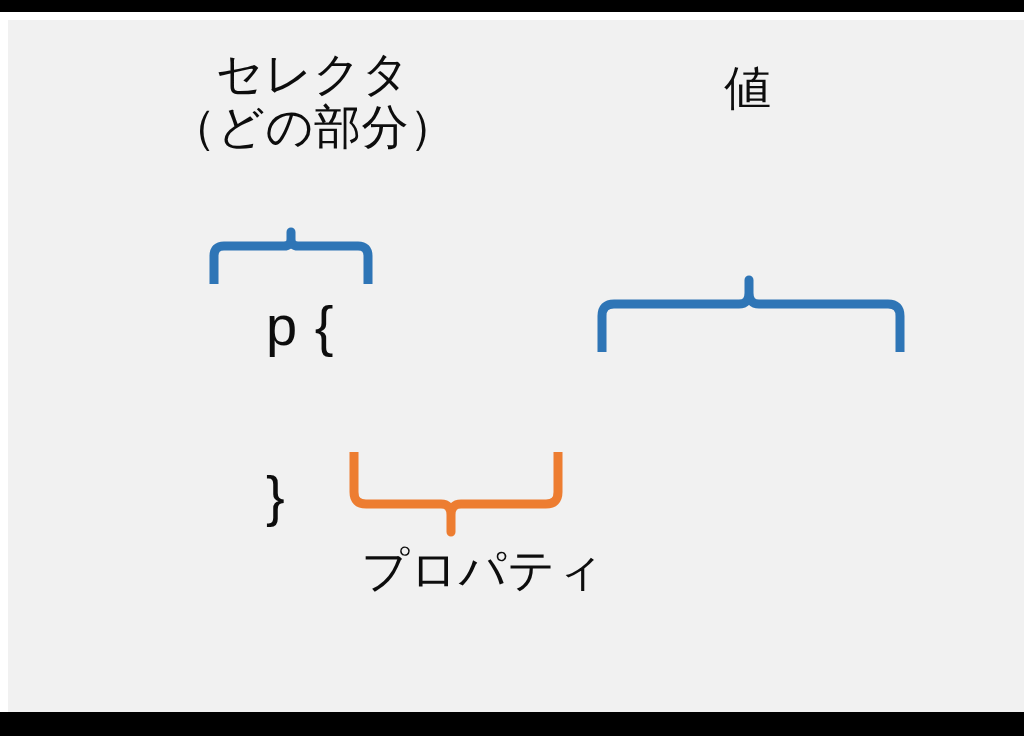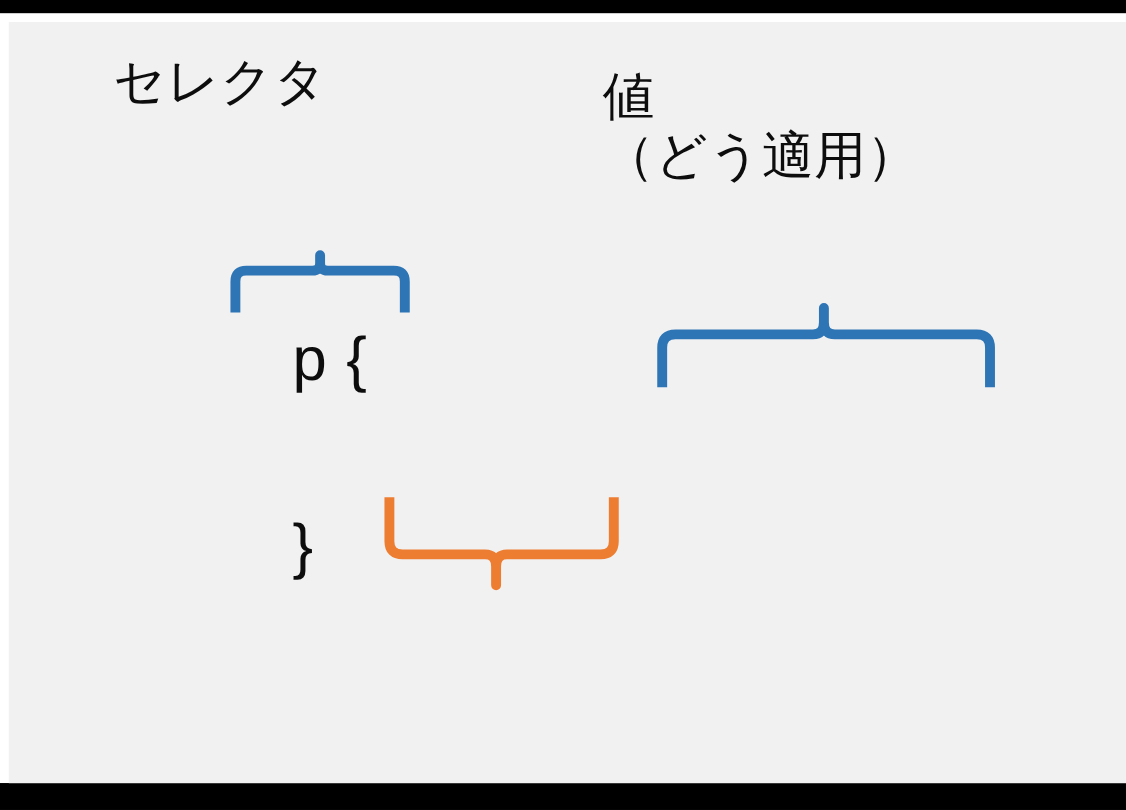--- a/index.html
+++ b/index.html
@@ -46,21 +46,21 @@
     width: 1016px; height: 692px;
     background: #f1f1f1;
   }
 
   
   .jp-label {
     position: absolute;
     color: #0d0d0d;
     font-weight: 400;
     line-height: 1.12;
-    text-align: left;
+    text-align: center;
     white-space: nowrap;
     letter-spacing: 0.5px;
   }
   .jp-line { display: block; }
 
   #label-selector {
     left: 95px;
     top: 28px;
     width: 420px;
     font-size: 47px;
@@ -107,25 +107,25 @@
 <div id="screen">
 
   <div id="letterbox-top"></div>
   <div id="frame-white"></div>
   <div id="letterbox-bottom"></div>
 
   <div id="slide">
 
     <div class="jp-label" id="label-selector">
       <span class="jp-line">セレクタ</span>
+      <span class="jp-line">（どの部分）</span>
     </div>
 
     <div class="jp-label" id="label-value">
       <span class="jp-line">値</span>
-      <span class="jp-line">（どう適用）</span>
     </div>
 
     <svg class="brace" id="brace-selector" viewBox="0 0 170 56">
       <path d="M 8 54
                L 8 26
                Q 8 16 18 16
                L 78 16
                Q 85 16 85 9
                L 85 2
                L 85 9
@@ -162,16 +162,17 @@
                Q 105 56 105 67
                L 105 84
                L 105 67
                Q 105 56 115 56
                L 200 56
                Q 212 56 212 44
                L 212 4" fill="none" stroke="#ED7D31" stroke-width="9" stroke-linecap="butt" stroke-linejoin="round"></path>
     </svg>
 
     <div class="jp-label" id="label-property">
+      <span class="jp-line">プロパティ</span>
     </div>
 
   </div>
 </div>
 
 </body></html>

